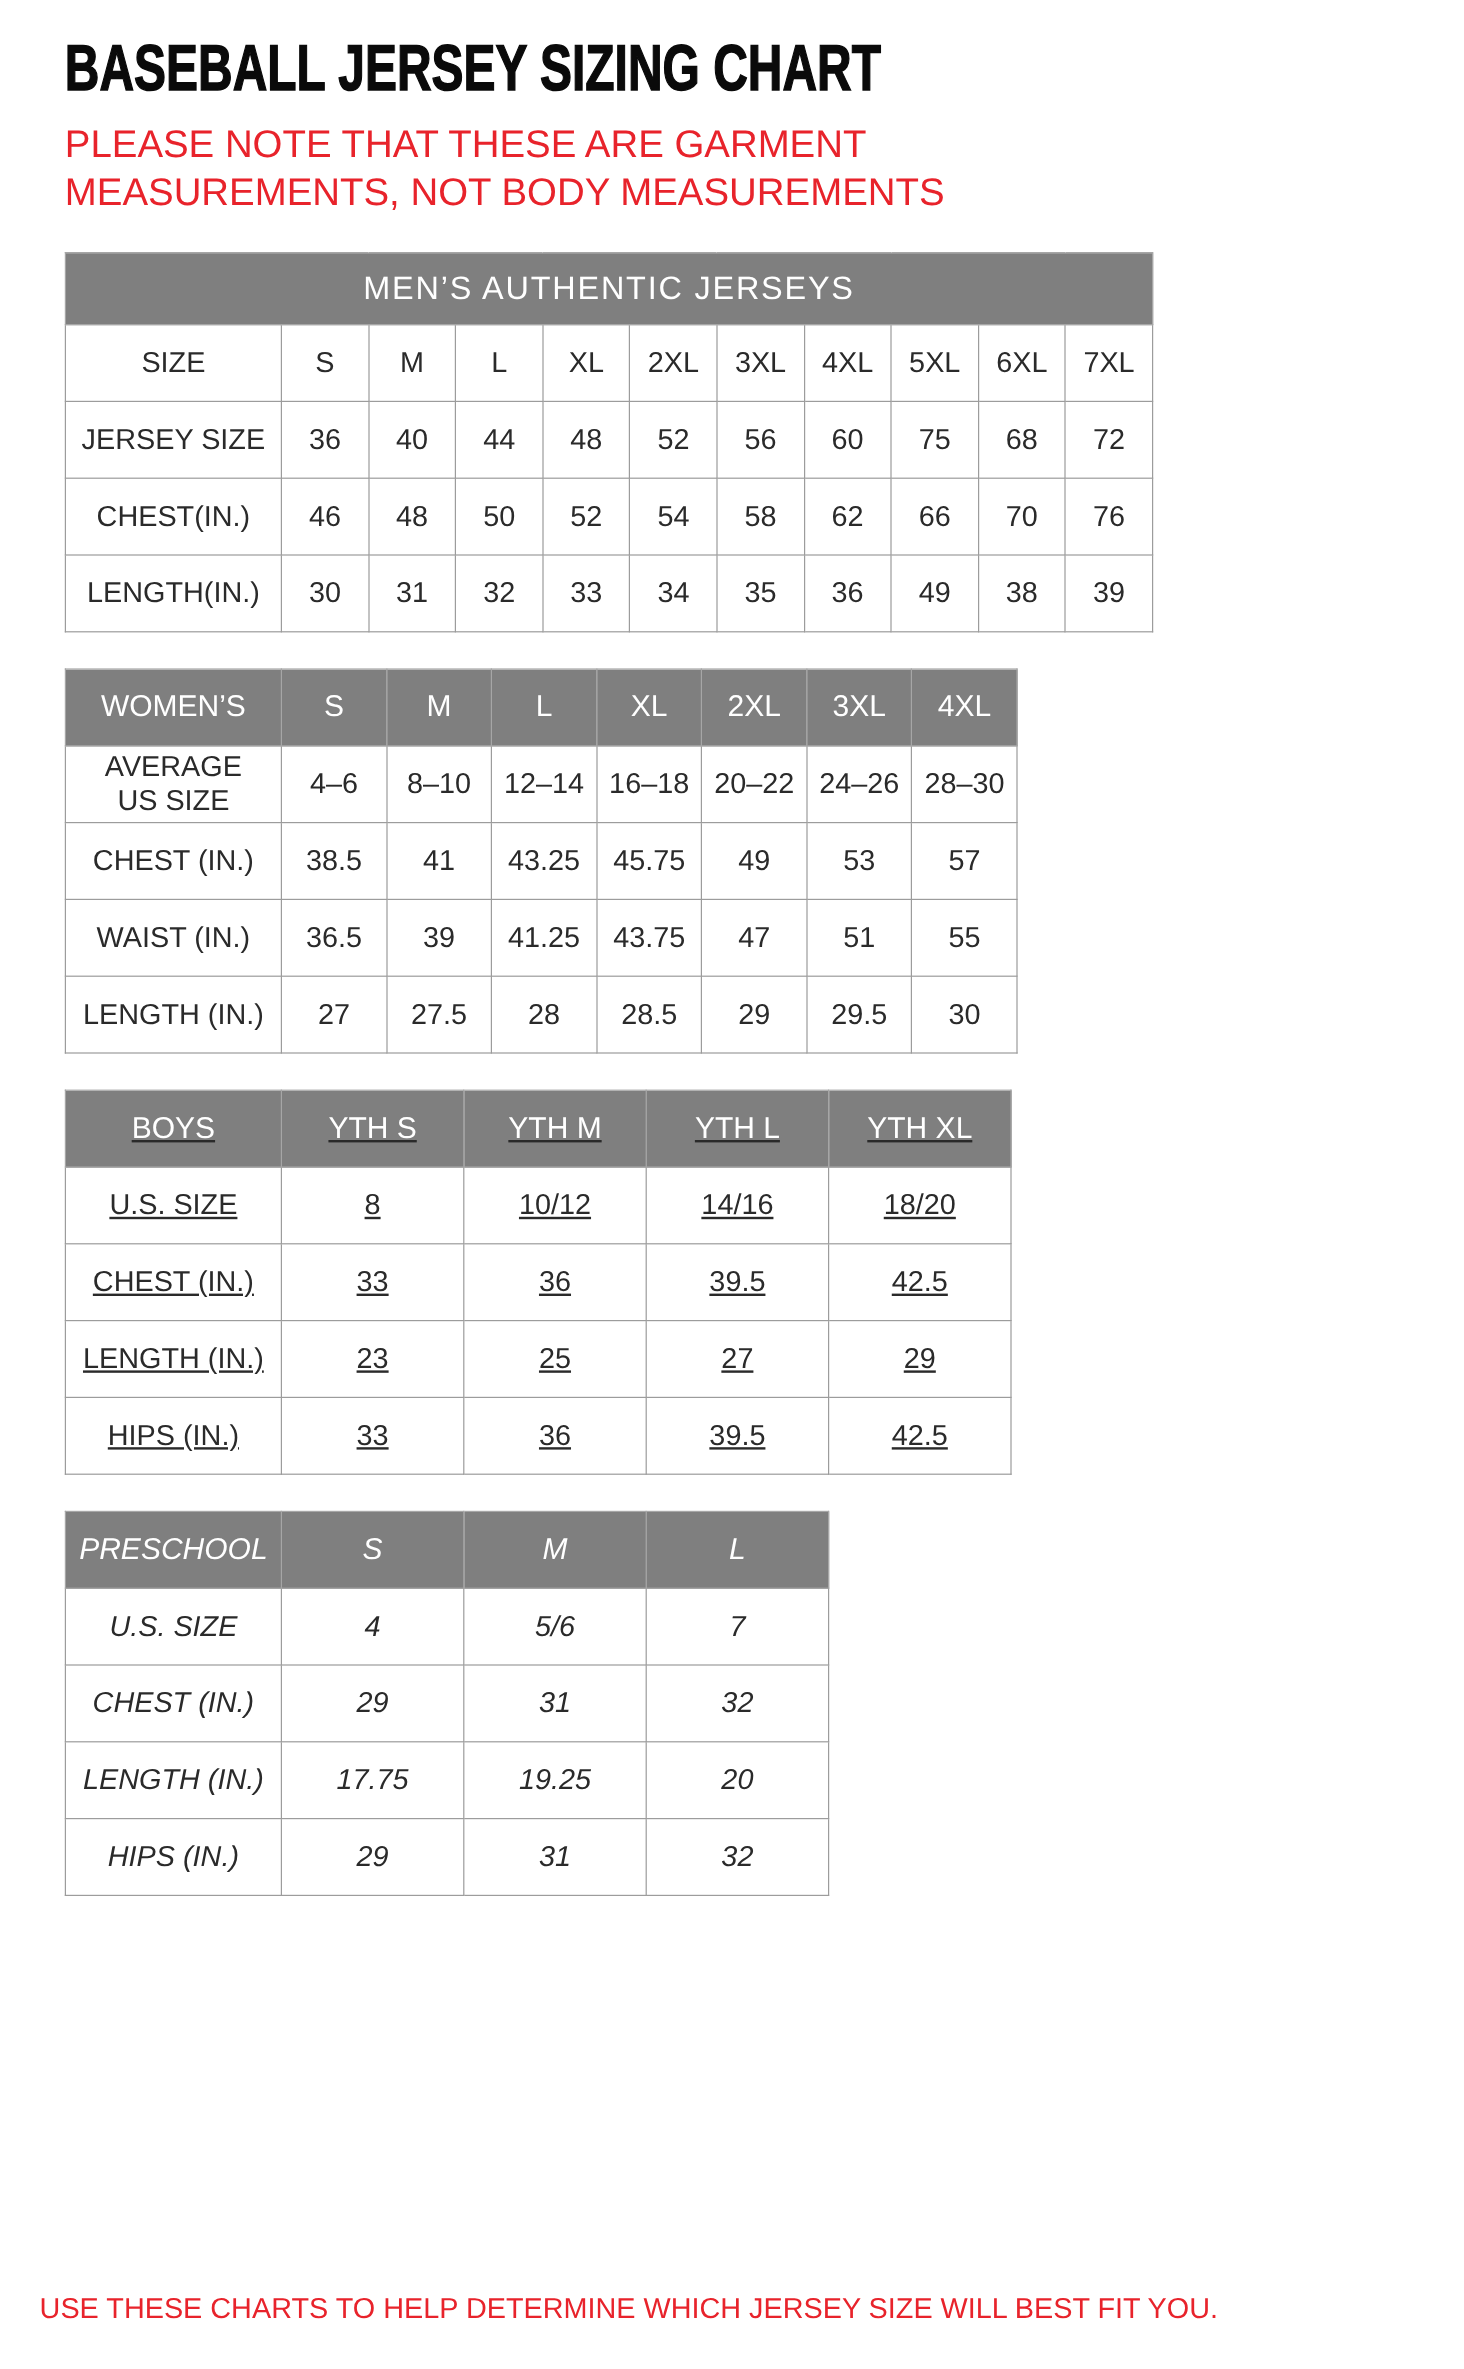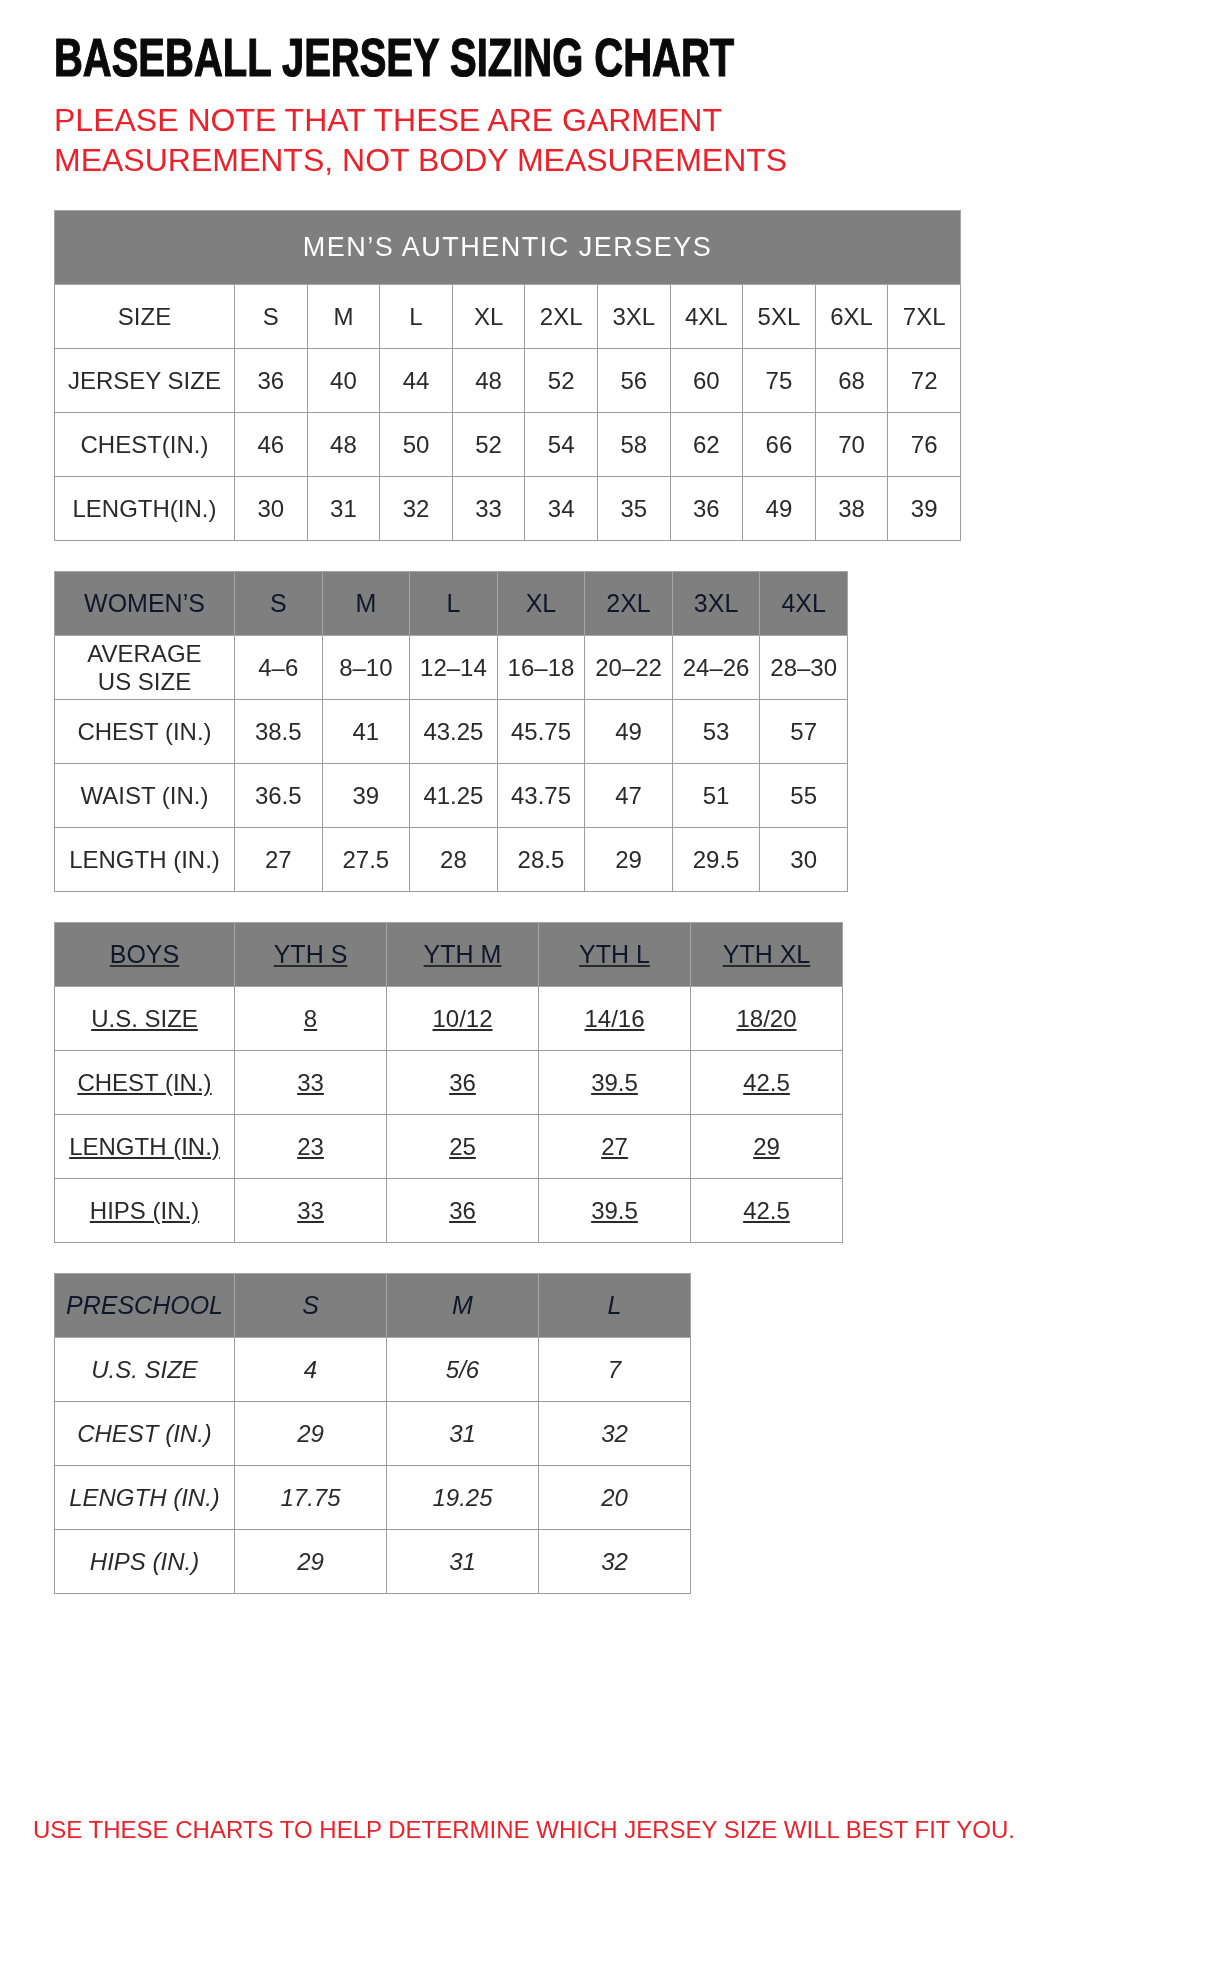--- a/index.html
+++ b/index.html
@@ -45,44 +45,44 @@
     vertical-align: middle;
     font-weight: normal;
     font-size: 24px;
     color: #2a2a2a;
     height: 64px;
     padding: 2px 4px;
     line-height: 1.15;
   }
   .tbl tr.head th {
     background: var(--header-gray, #7f7f7f);
-    color: #0f172a;
+    color: #ffffff;
     font-size: 25px;
     border-color: #a6a6a6;
   }
   .tbl th.banner {
     background: var(--header-gray, #7f7f7f);
     color: #ffffff;
     font-size: 27px;
     letter-spacing: 1.5px;
-    height: 74px;
+    height: 60px;
     border-color: #a6a6a6;
   }
   .tbl th.rowlabel { white-space: pre-line; }
 
   .tbl-mens { width: 907px; margin-top: 22px; }
   .tbl-womens { width: 794px; margin-top: 32px; }
   .tbl-boys { width: 789px; text-decoration: underline; }
   .tbl-preschool { width: 637px; font-style: italic; }
   col.c-label { width: 180px; }
 
   .footer {
     position: absolute;
     left: 33px;
-    top: 1816px;
+    top: 1911px;
     color: var(--accent-red, #e8232b);
     font-size: 24px;
     white-space: nowrap;
   }
 </style>
 </head>
 <body>
 
 <main class="page">
 

